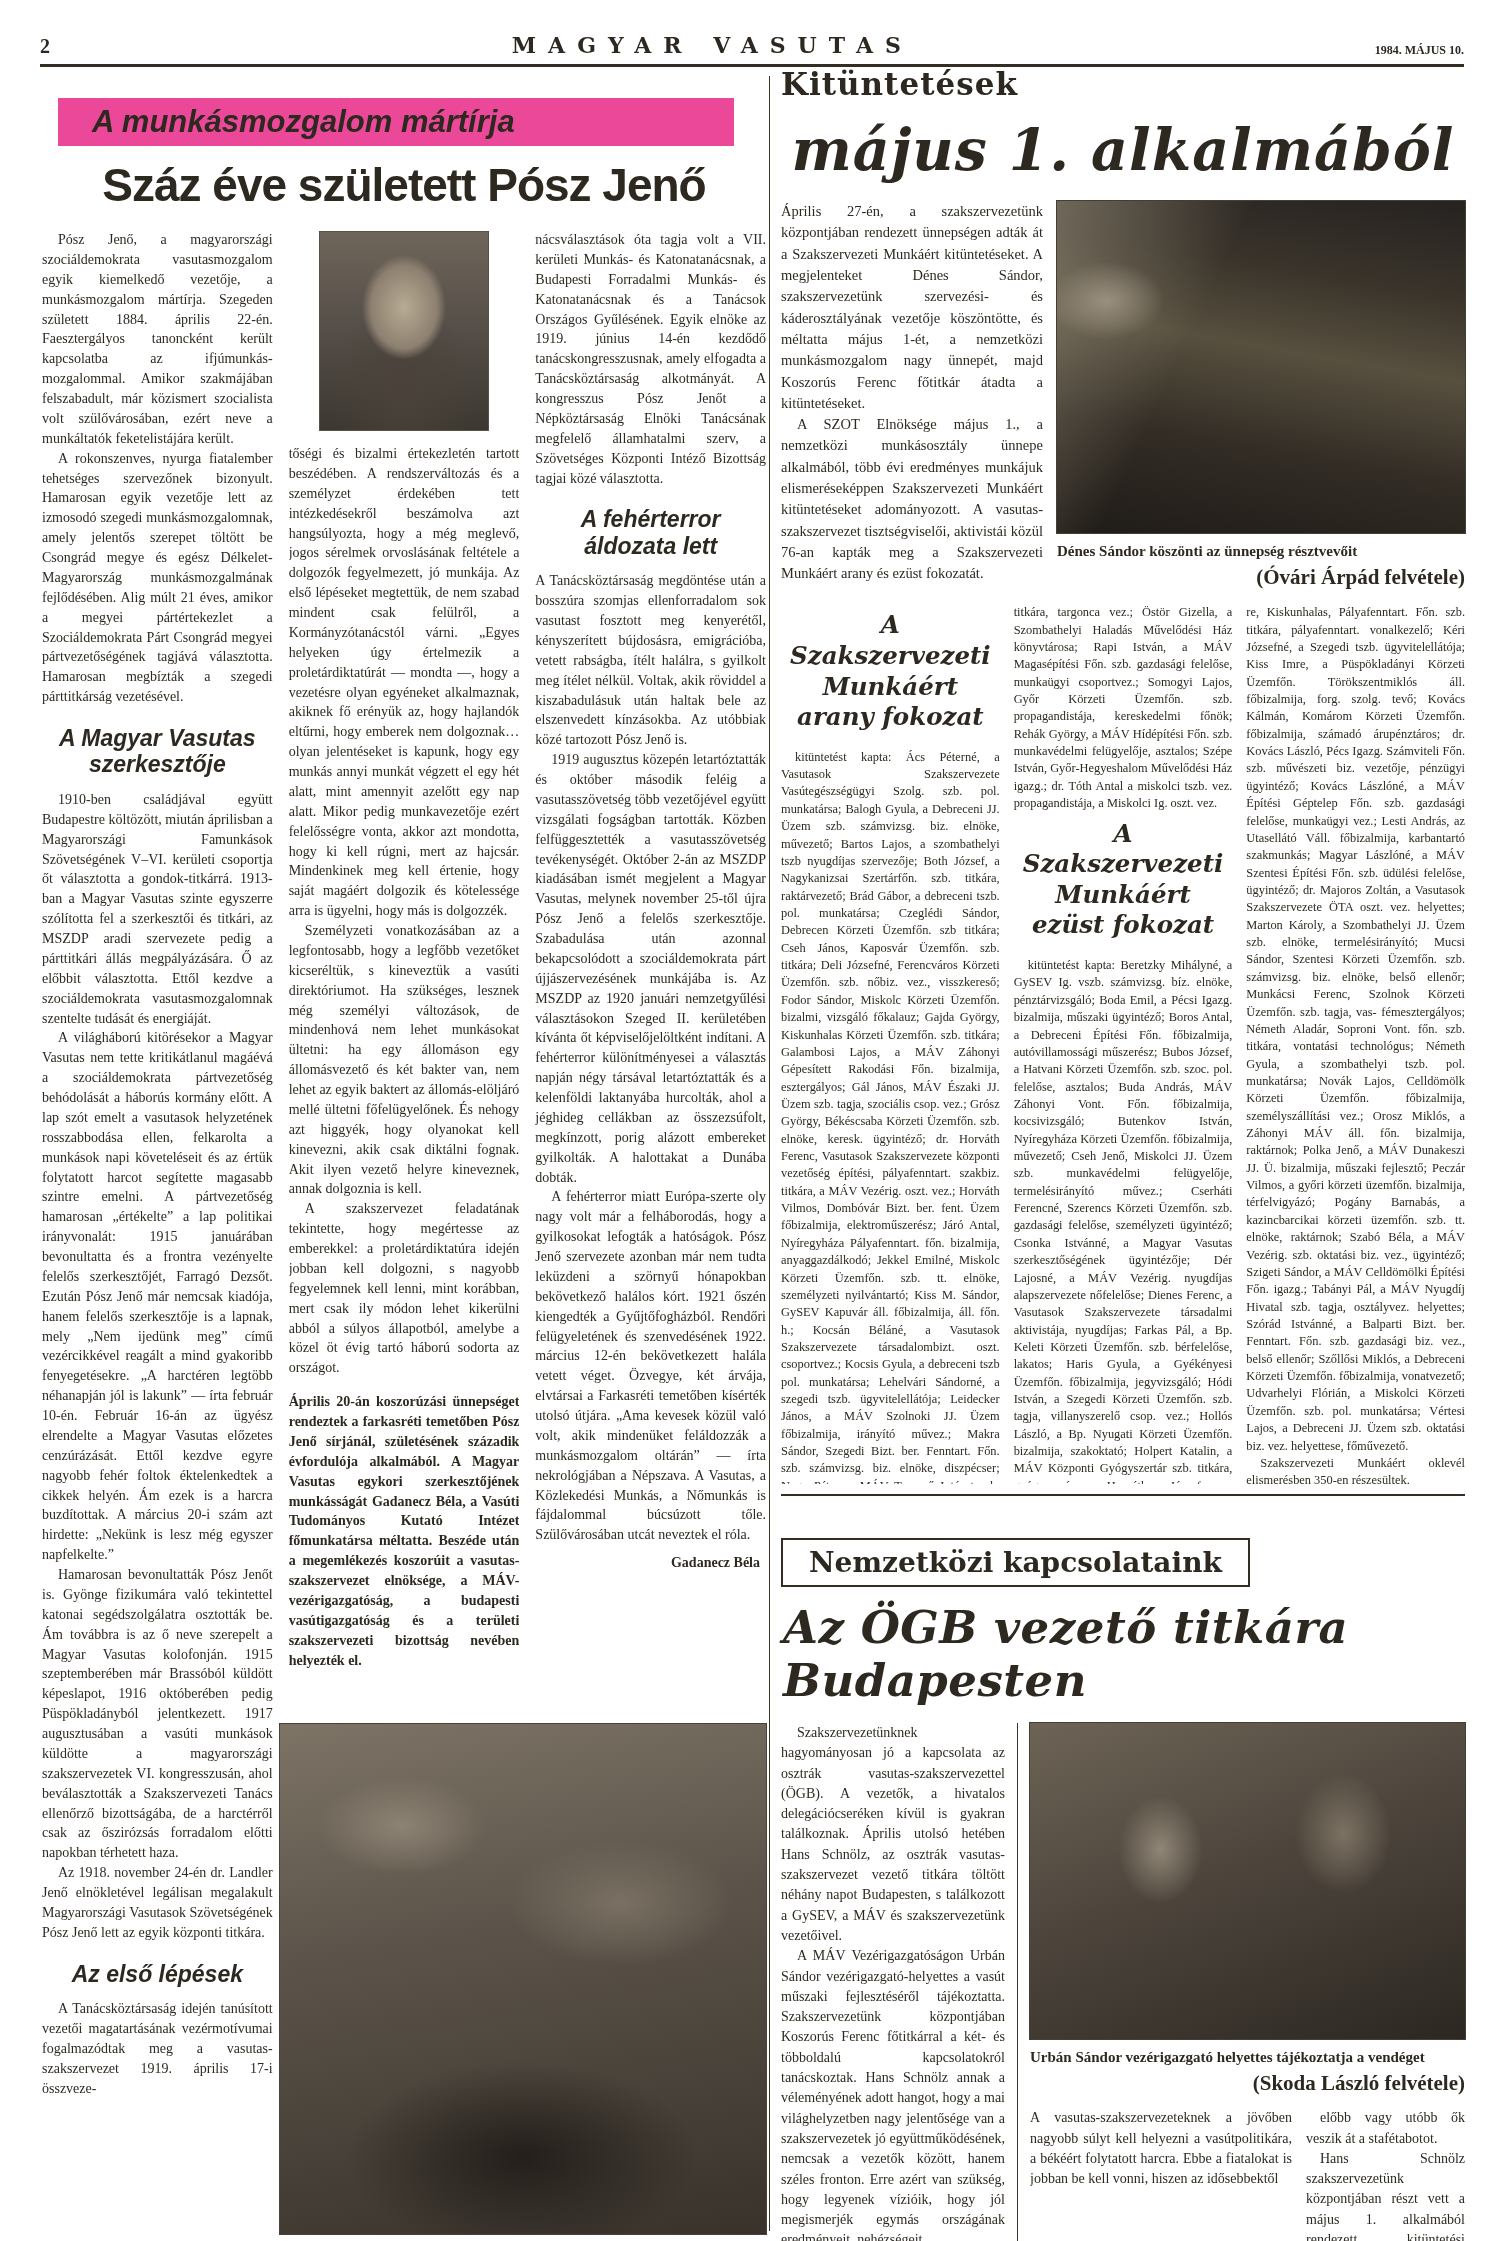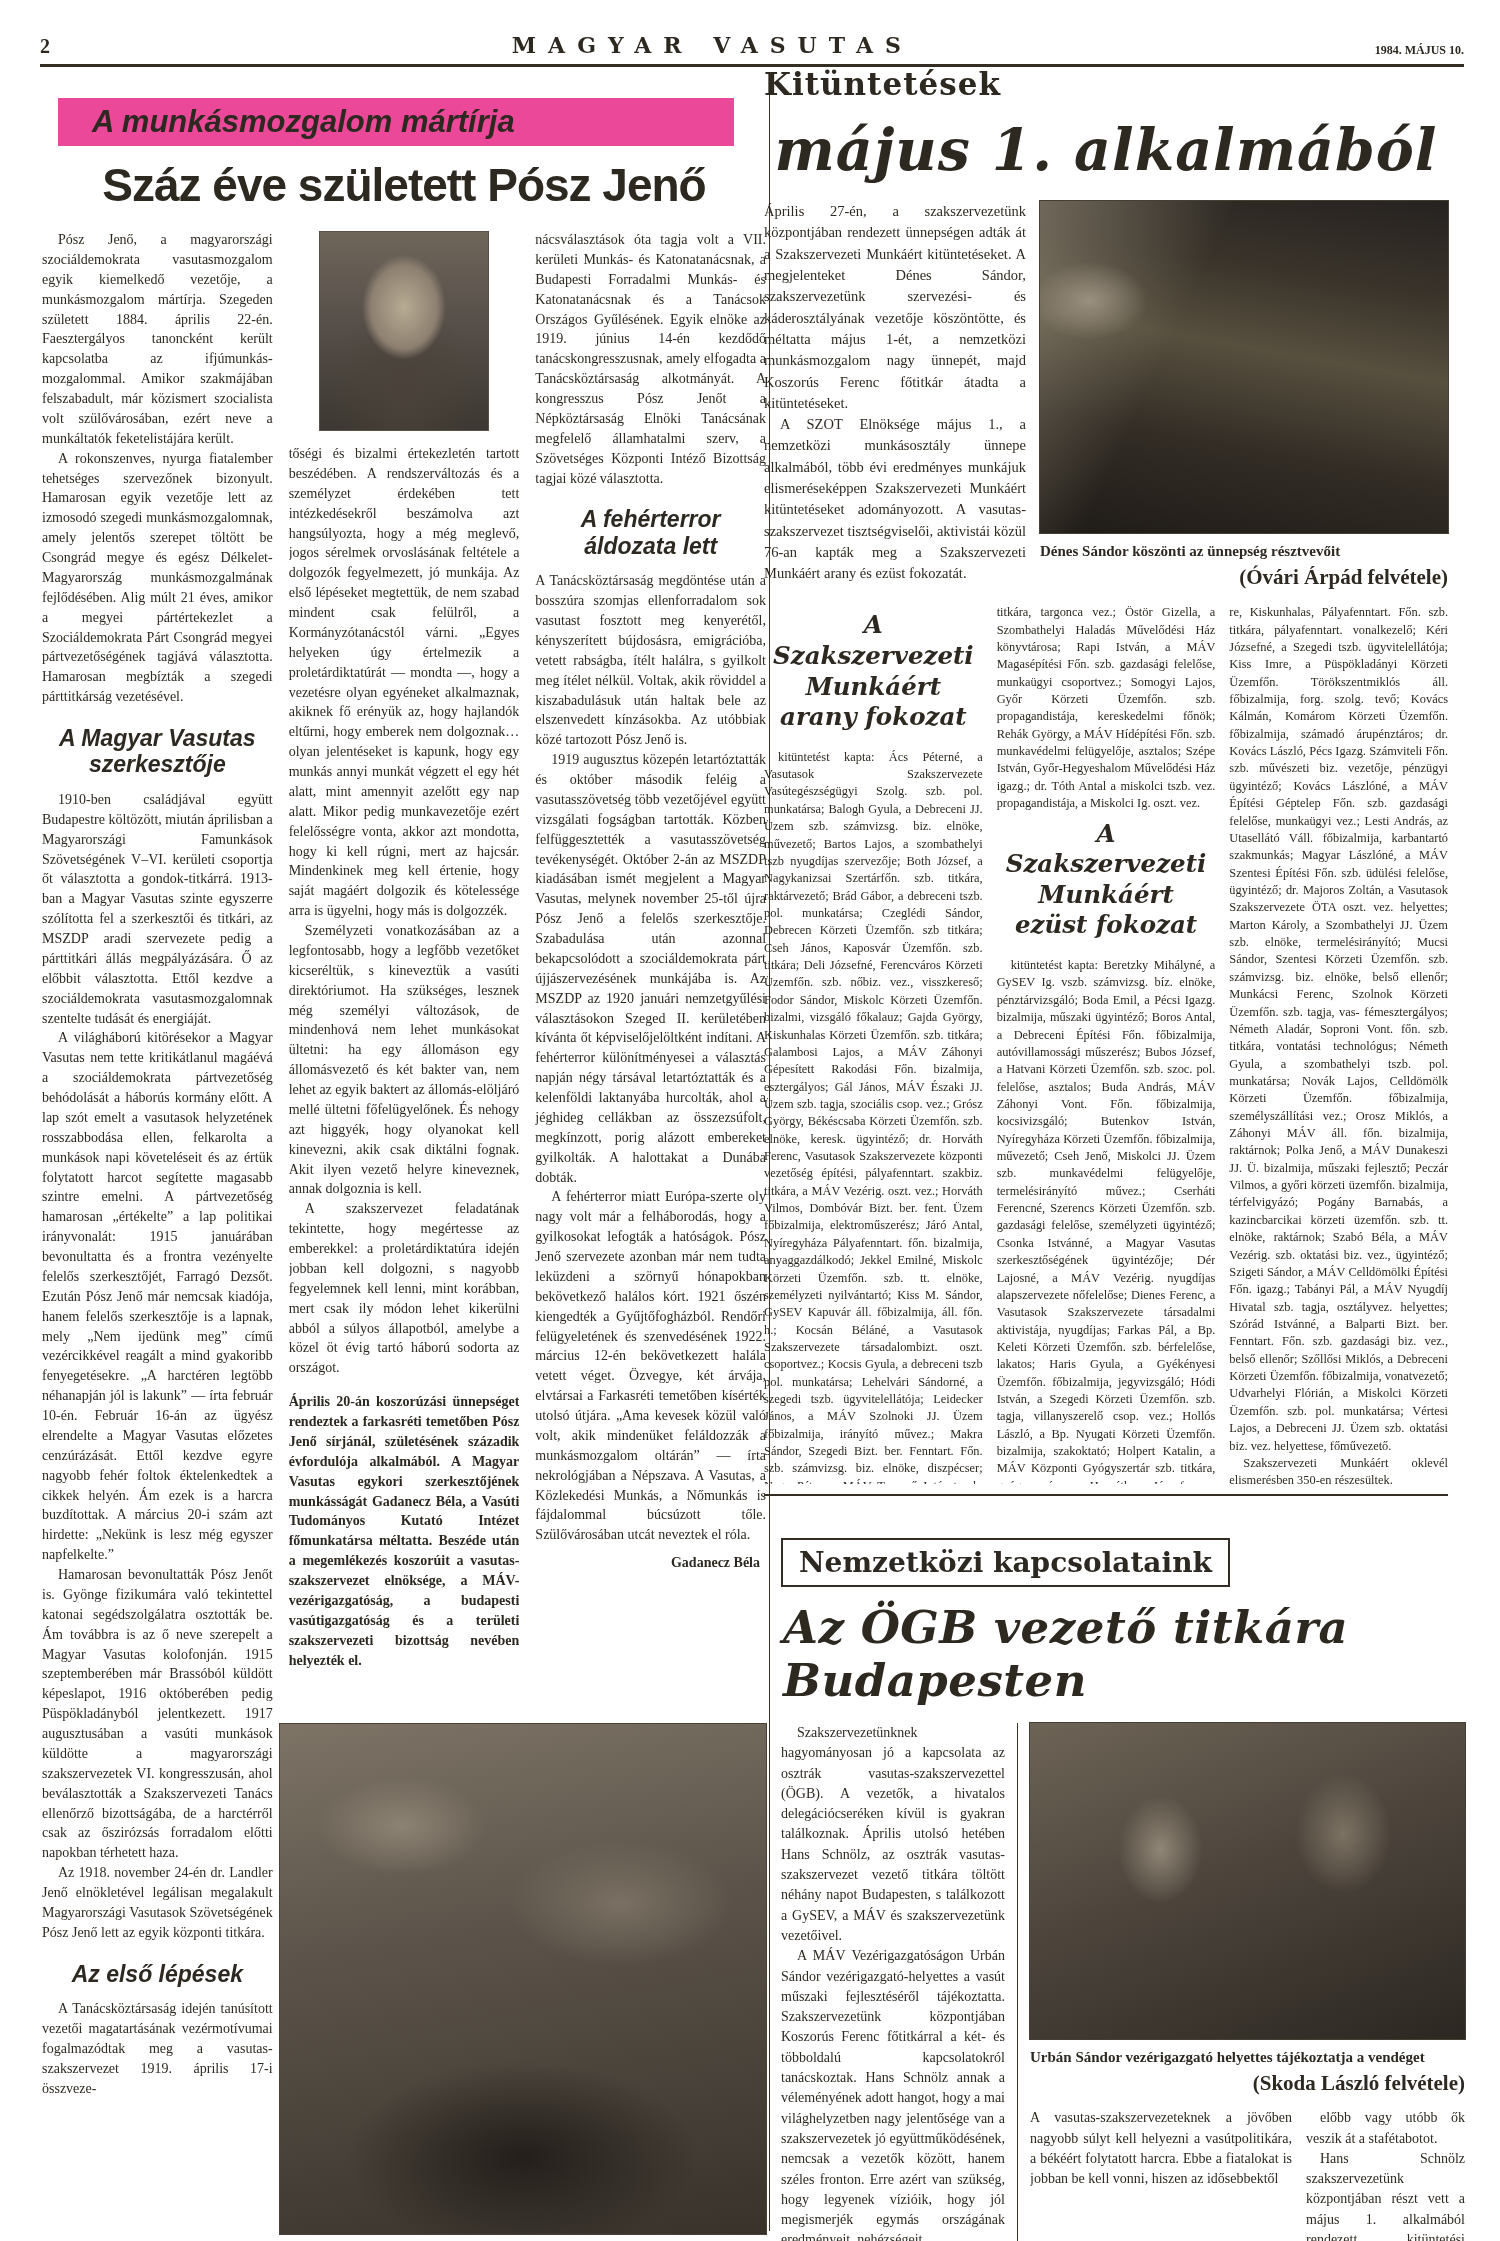--- a/index.html
+++ b/index.html
@@ -46,21 +46,21 @@
       radial-gradient(120px 70px at 25% 20%, #8d8374 0%, rgba(0,0,0,0) 70%),
       radial-gradient(160px 90px at 70% 35%, #7a7063 0%, rgba(0,0,0,0) 70%),
       radial-gradient(220px 120px at 50% 85%, #241f1b 0%, rgba(0,0,0,0) 80%),
       linear-gradient(170deg,#7d7466 0%, #5c544a 40%, #38322b 100%);
     box-shadow:0 0 0 1px #4a4236;}
 
   
   .vrule{position:absolute;left:769px;top:76px;height:2155px;border-left:1.5px solid #3c352a;}
 
   
-  .awards{position:absolute;left:764px;top:66px;width:684px;}
+  .awards{position:absolute;left:781px;top:66px;width:684px;}
   .aw-label{font-family:"DejaVu Serif",serif;font-weight:bold;font-size:31px;letter-spacing:1px;}
   .aw-head{font-family:"DejaVu Serif",serif;font-weight:bold;font-style:italic;font-size:57px;
     text-align:center;margin:14px 0 18px 0;letter-spacing:1px;}
   .aw-row1{display:flex;gap:14px;}
   .aw-intro{width:262px;flex:none;font-size:14.5px;line-height:1.47;text-align:justify;}
   .aw-photoblock{flex:1;}
   .ceremony-photo{width:100%;height:332px;
     background:
       radial-gradient(90px 60px at 12% 30%, #9a9080 0%, rgba(0,0,0,0) 65%),
       linear-gradient(115deg, rgba(160,150,130,.55) 0%, rgba(0,0,0,0) 35%),
@@ -71,21 +71,21 @@
   .aw-row2{display:flex;gap:14px;margin-top:14px;}
   .aw-col{flex:1;height:880px;overflow:hidden;font-size:12.4px;line-height:1.4;text-align:justify;}
   .subhead-script{font-family:"DejaVu Serif",serif;font-style:italic;font-weight:bold;
     font-size:24.5px;text-align:center;line-height:1.25;margin:6px 4px 16px 4px;}
   .aw-col .para{text-indent:14px;}
   .aw-col .cont-first{text-indent:0;}
   .sect-rule{border-top:2px solid #332d24;margin-top:10px;}
 
   
   .ogb{position:absolute;left:781px;top:1538px;width:684px;}
-  .ogb-label{display:inline-block;border:2px solid #332d24;padding:6px 16px;
+  .ogb-label{display:inline-block;border:2px solid #332d24;padding:6px 26px;
     font-family:"DejaVu Serif",serif;font-weight:bold;font-size:28px;}
   .ogb-head{font-family:"DejaVu Serif",serif;font-weight:bold;font-style:italic;
     font-size:45px;margin:14px 0 16px 2px;letter-spacing:.5px;}
   .ogb-row{display:flex;gap:0;}
   .ogb-col1{width:224px;flex:none;font-size:14px;line-height:1.45;text-align:justify;
     padding-right:12px;border-right:1.5px solid #3c352a;height:540px;overflow:hidden;}
   .ogb-right{flex:1;padding-left:12px;}
   .urban-photo{width:100%;height:316px;
     background:
       radial-gradient(70px 90px at 30% 40%, #8f8676 0%, rgba(0,0,0,0) 60%),

